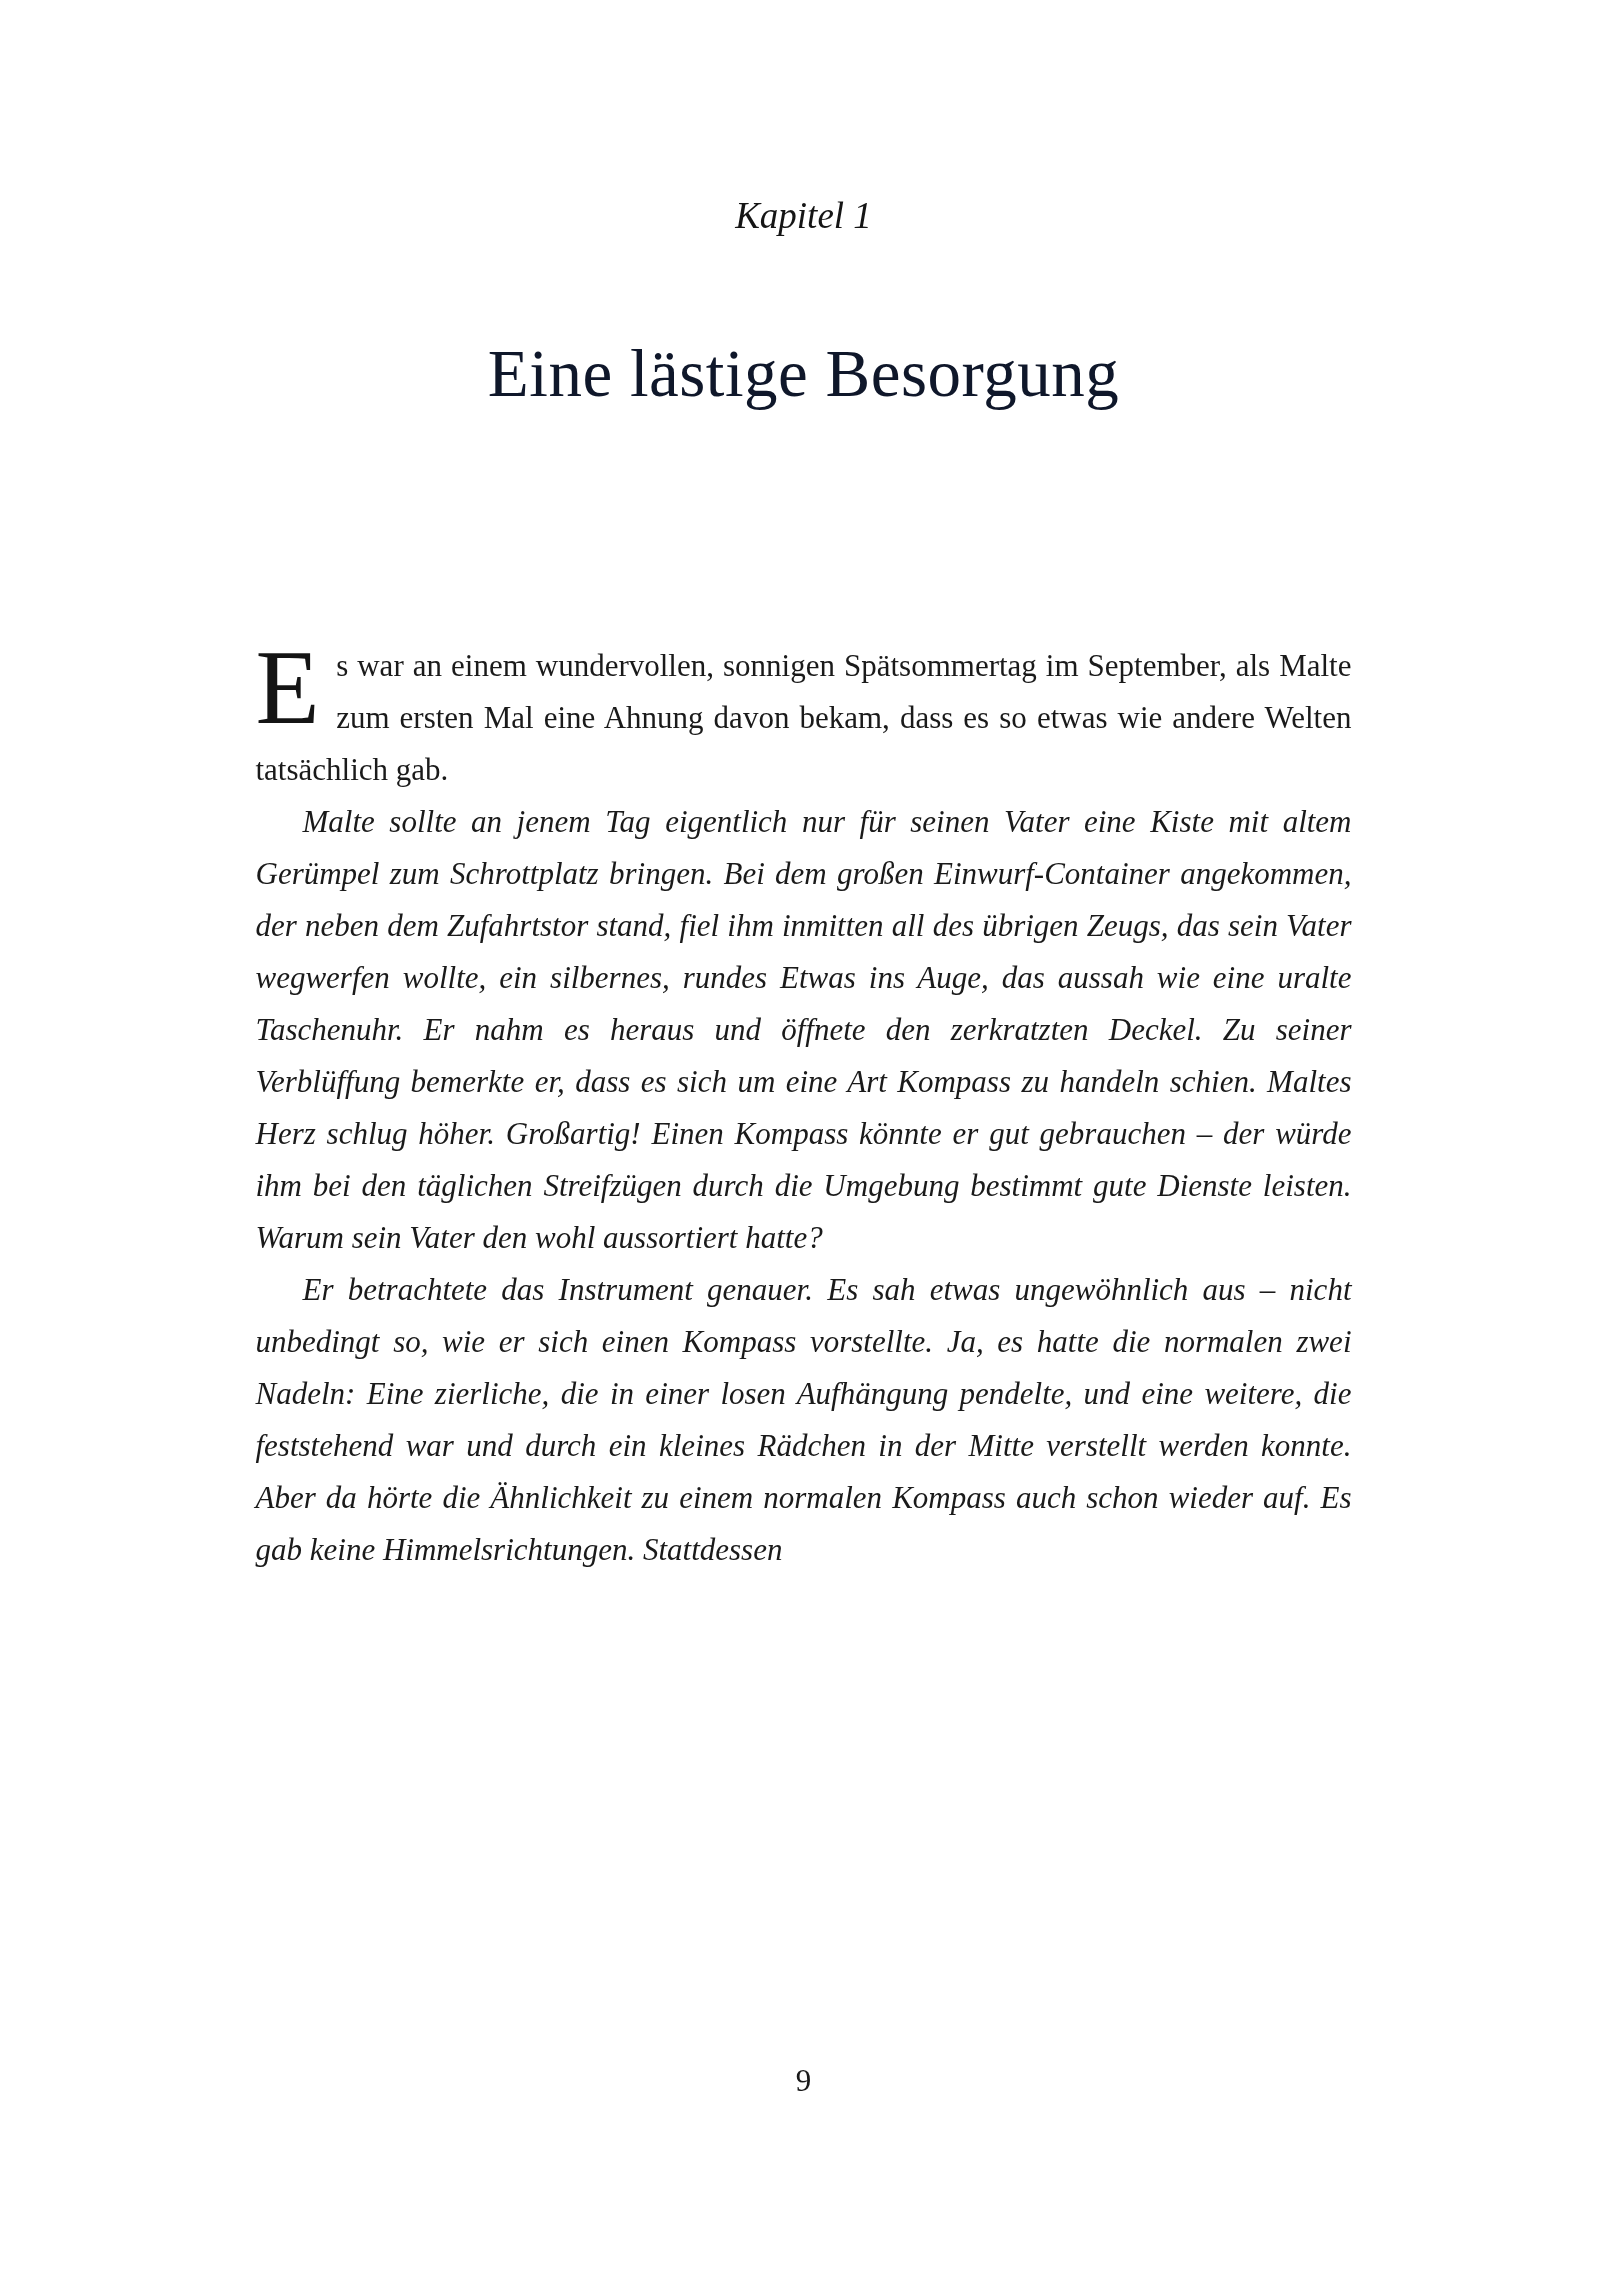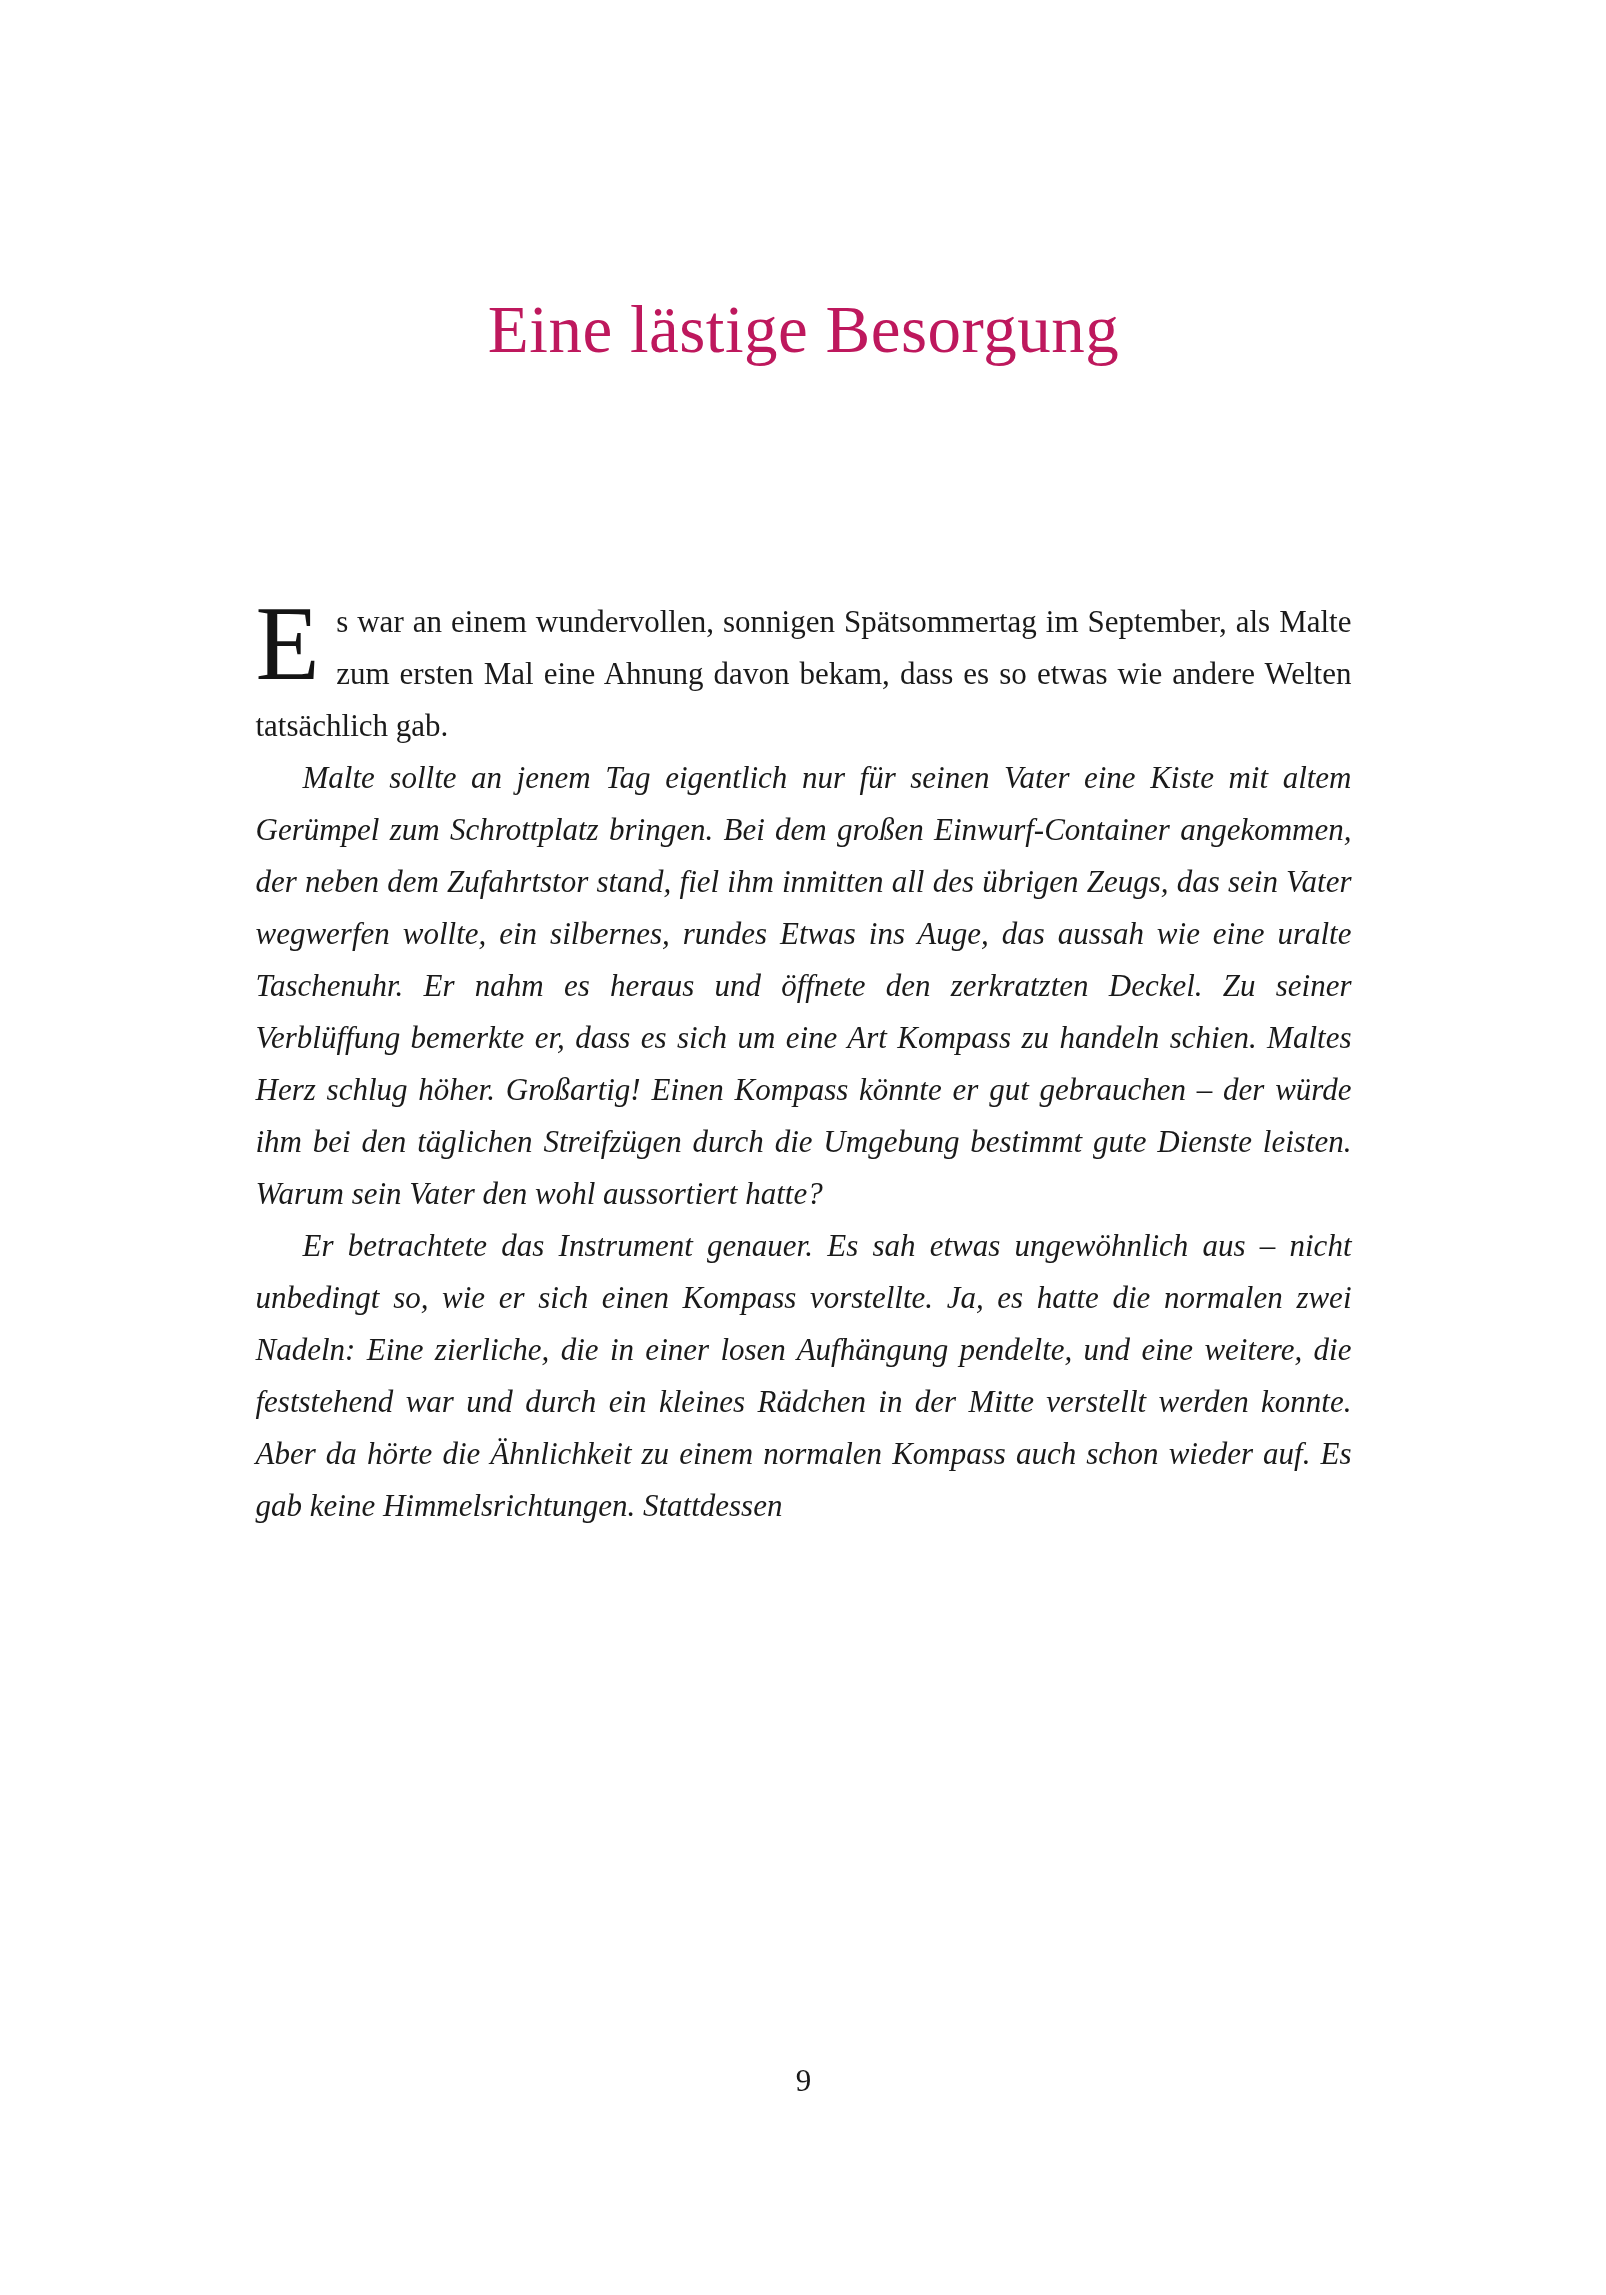--- a/index.html
+++ b/index.html
@@ -32,21 +32,21 @@
       font-size: 37px;
       line-height: 1.2;
       color: #151515;
       margin: 0;
     }
     .page-title {
       text-align: center;
       font-size: 67px;
       font-weight: normal;
       line-height: 1.15;
-      color: #be185d;
+      color: #0f172a;
       margin: 97px 0 0 0;
       letter-spacing: 0.5px;
     }
     .body-text {
       margin-top: 228px;
       font-size: 31px;
       line-height: 52px;
       text-align: justify;
       hyphens: auto;
       -webkit-hyphens: auto;
@@ -76,20 +76,21 @@
       color: #1a1a1a;
       margin: 0;
     }
   </style>
 </head>
 <body>
 
 <div class="book-page">
   <div class="text-column">
 
+    <p class="chapter-label">Kapitel  1</p>
 
     <h1 class="page-title">Eine lästige Besorgung</h1>
 
     <div class="body-text">
 
       <p><span class="drop-cap">E</span><span>s war an einem wundervollen, sonnigen Spätsommertag im September, als Malte zum ersten Mal eine Ahnung davon bekam, dass es so etwas wie andere Welten tatsächlich gab.</span></p>
 
       <p class="paragraph-indent">Malte sollte an jenem Tag eigentlich nur für seinen Vater eine Kiste mit altem Gerümpel zum Schrottplatz bringen. Bei dem großen Einwurf-Container angekommen, der neben dem Zufahrtstor stand, fiel ihm inmitten all des übrigen Zeugs, das sein Vater wegwerfen wollte, ein silbernes, rundes Etwas ins Auge, das aussah wie eine uralte Taschenuhr. Er nahm es heraus und öffnete den zerkratzten Deckel. Zu seiner Verblüffung bemerkte er, dass es sich um eine Art Kompass zu handeln schien. Maltes Herz schlug höher. Großartig! Einen Kompass könnte er gut gebrauchen – der würde ihm bei den täglichen Streifzügen durch die Umgebung bestimmt gute Dienste leisten. Warum sein Vater den wohl aussortiert hatte?</p>
 
       <p class="paragraph-indent">Er betrachtete das Instrument genauer. Es sah etwas ungewöhnlich aus – nicht unbedingt so, wie er sich einen Kompass vorstellte. Ja, es hatte die normalen zwei Nadeln: Eine zierliche, die in einer losen Aufhängung pendelte, und eine weitere, die feststehend war und durch ein kleines Rädchen in der Mitte verstellt werden konnte. Aber da hörte die Ähnlichkeit zu einem normalen Kompass auch schon wieder auf. Es gab keine Himmelsrichtungen. Stattdessen</p>

